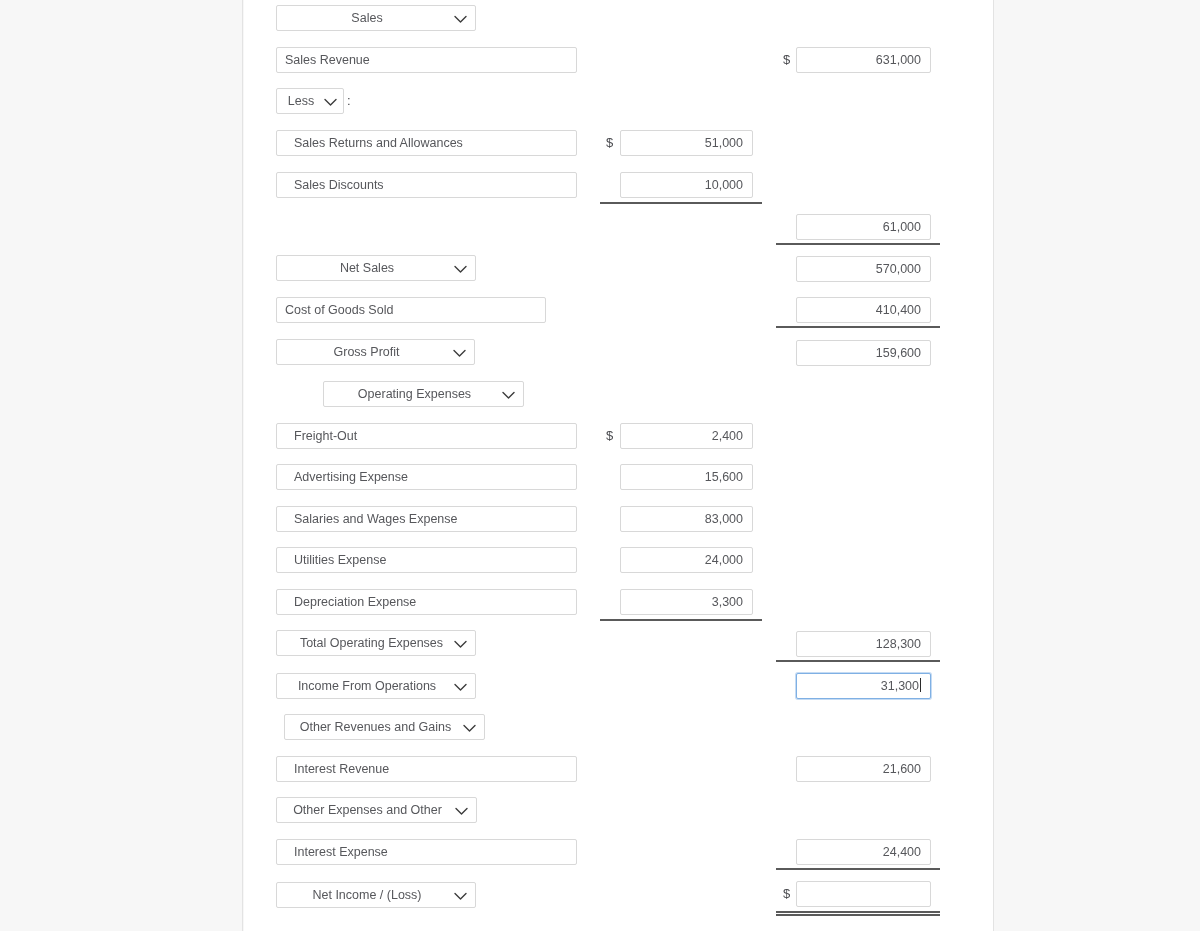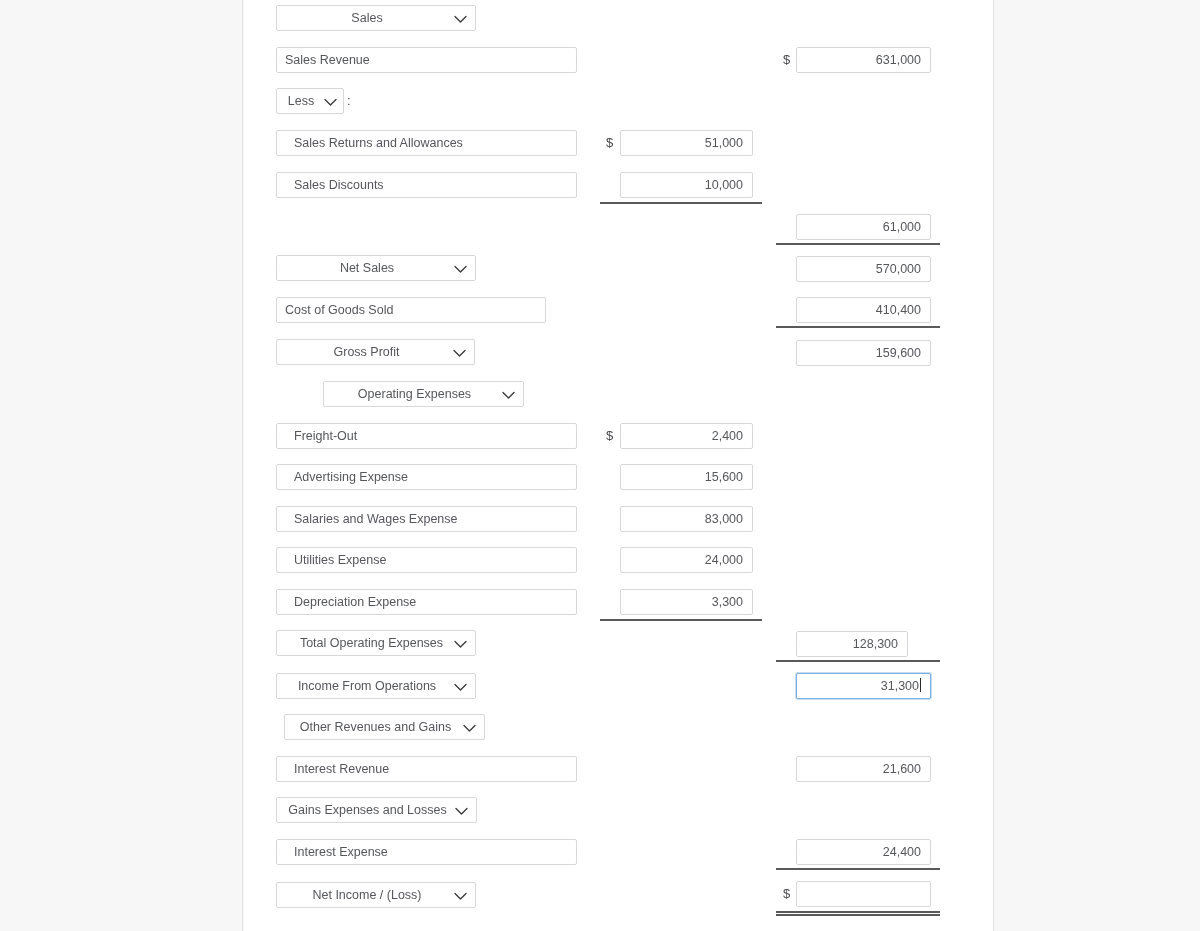--- a/index.html
+++ b/index.html
@@ -241,21 +241,21 @@
     <div class="rule" style="left:356px; top:619px; width:162px;"></div>
 
     <div class="selfield indent" style="left:32px; top:630px; width:200px;">
       <span>Total Operating Expenses</span>
       <span class="chev">
         <svg width="13" height="9" viewBox="0 0 13 9">
             <path d="M1 1.5 L6.5 7 L12 1.5" fill="none" stroke="#3c3c3c" stroke-width="1.4" stroke-linecap="round" stroke-linejoin="round"></path>
           </svg>
       </span>
     </div>
-    <div class="numfield" style="left:552px; top:631px; width:112px;">
+    <div class="numfield" style="left:552px; top:631px; width:135px;">
       <span>128,300</span>
     </div>
     <div class="rule" style="left:532px; top:660px; width:164px;"></div>
 
     <div class="selfield" style="left:32px; top:673px; width:200px;">
       <span>Income From Operations</span>
       <span class="chev">
         <svg width="13" height="9" viewBox="0 0 13 9">
             <path d="M1 1.5 L6.5 7 L12 1.5" fill="none" stroke="#3c3c3c" stroke-width="1.4" stroke-linecap="round" stroke-linejoin="round"></path>
           </svg>
@@ -275,21 +275,21 @@
     </div>
 
     <div class="txtfield indent" style="left:32px; top:756px; width:301px;">
       <span>Interest Revenue</span>
     </div>
     <div class="numfield" style="left:552px; top:756px; width:135px;">
       <span>21,600</span>
     </div>
 
     <div class="selfield" style="left:32px; top:797px; width:201px;">
-      <span>Gains Expenses and Losses</span>
+      <span>Other Expenses and Other</span>
       <span class="chev">
         <svg width="13" height="9" viewBox="0 0 13 9">
             <path d="M1 1.5 L6.5 7 L12 1.5" fill="none" stroke="#3c3c3c" stroke-width="1.4" stroke-linecap="round" stroke-linejoin="round"></path>
           </svg>
       </span>
     </div>
 
     <div class="txtfield indent" style="left:32px; top:839px; width:301px;">
       <span>Interest Expense</span>
     </div>

